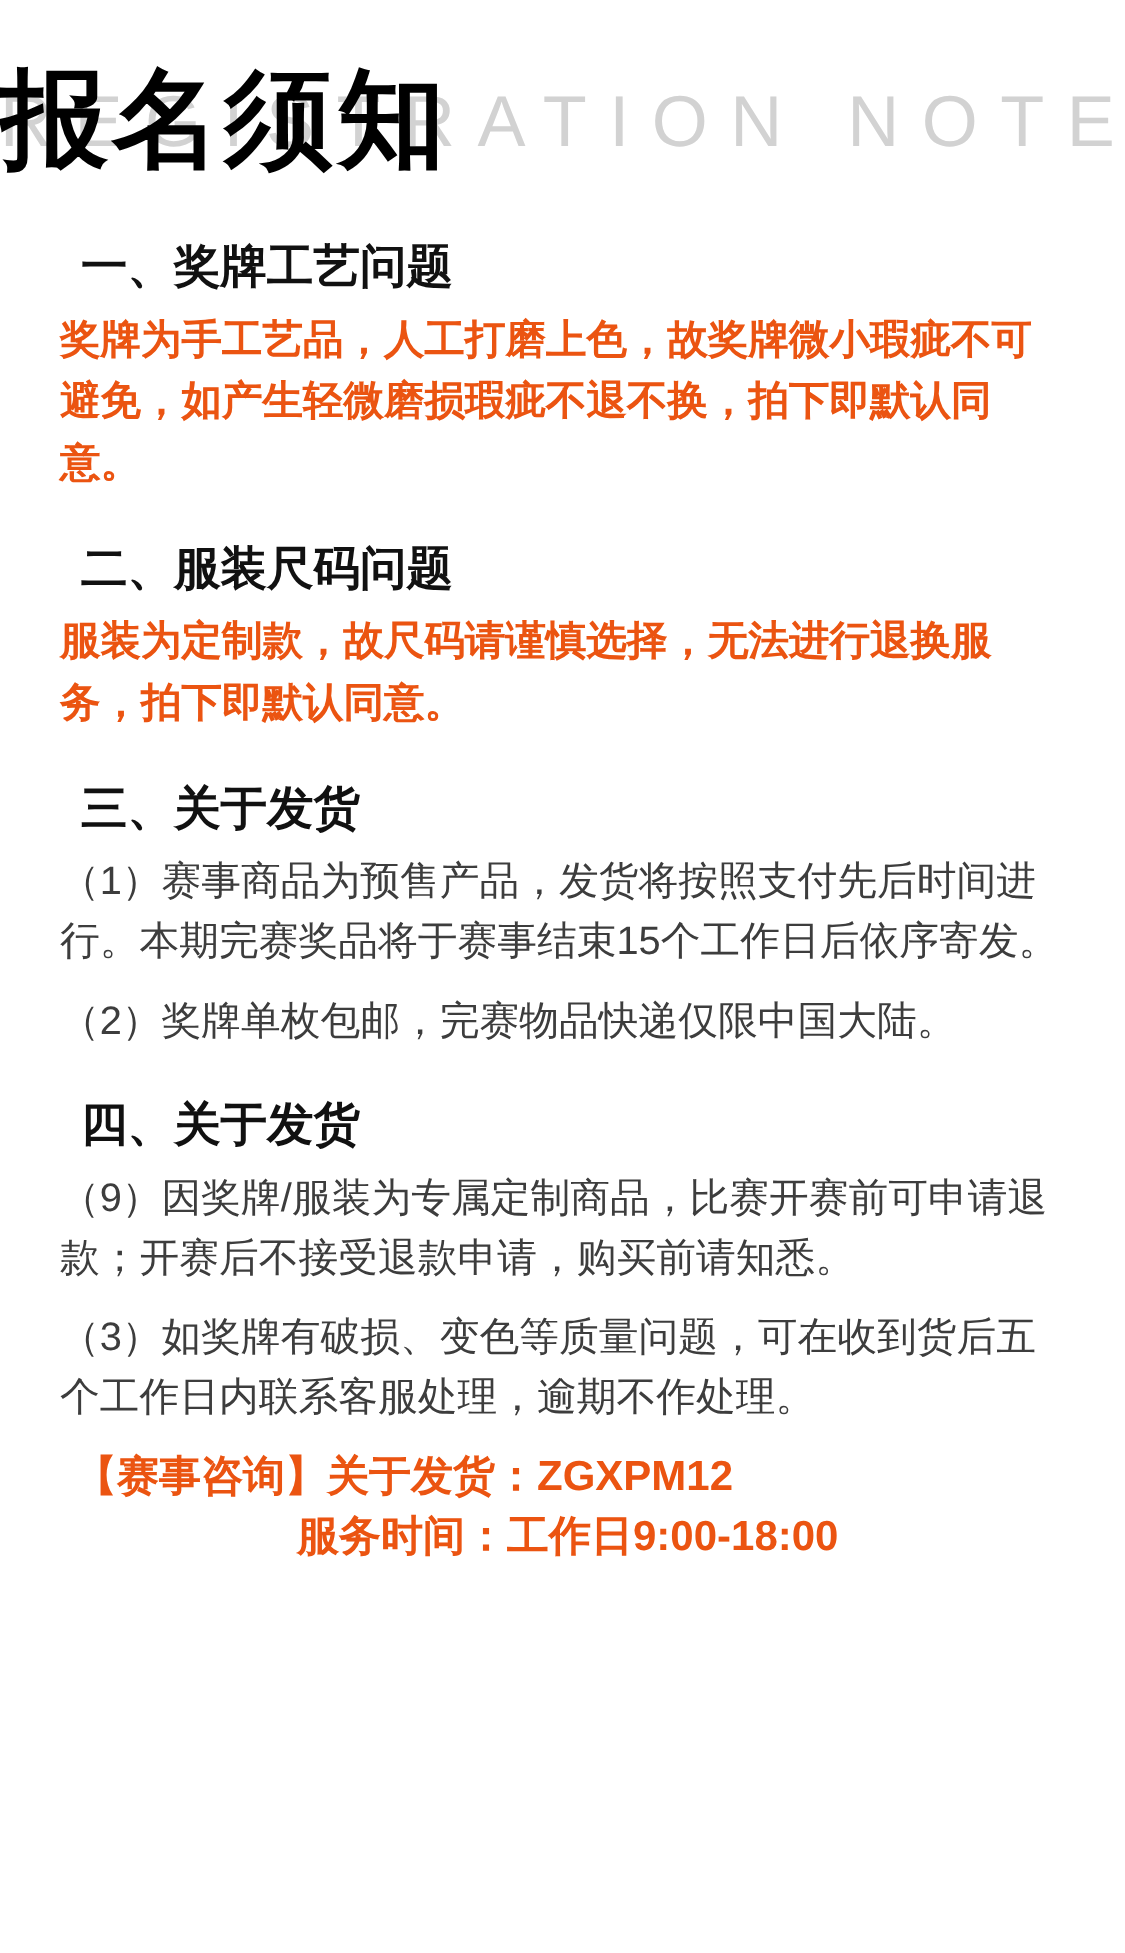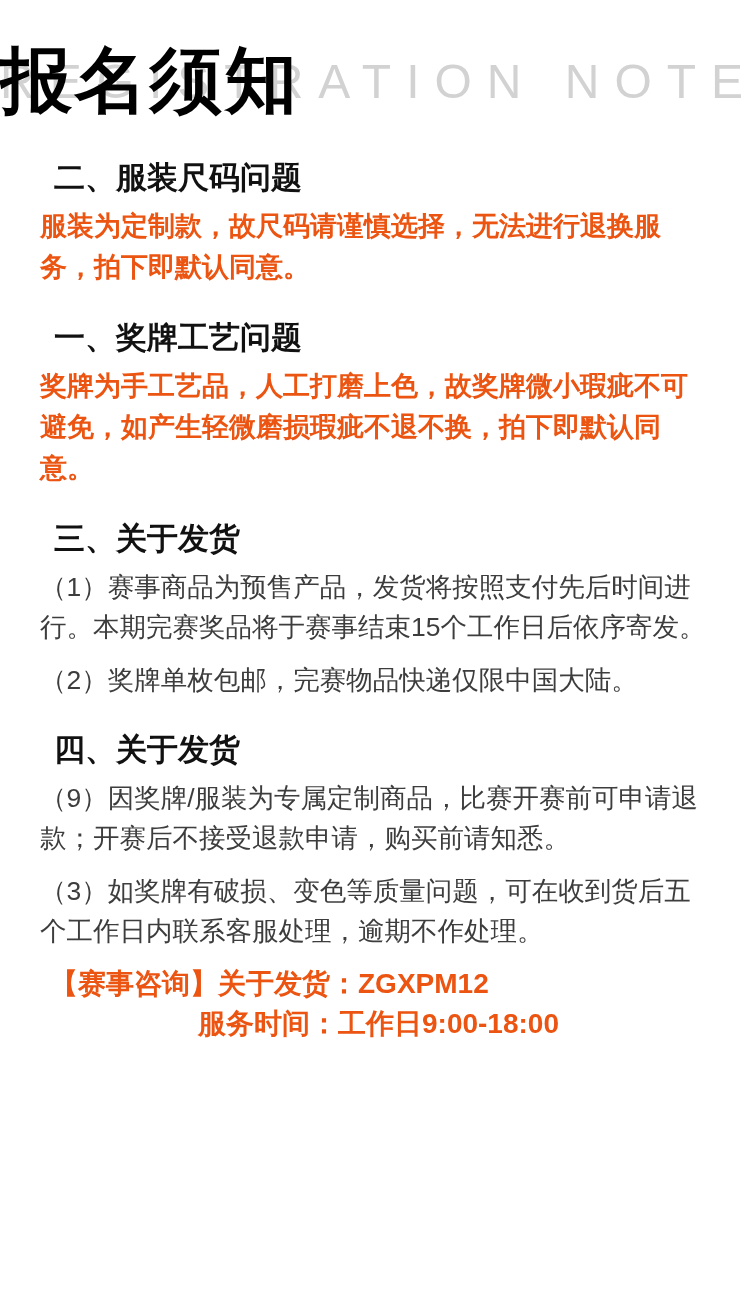--- a/index.html
+++ b/index.html
@@ -46,27 +46,27 @@
 <div class="page">
 
   <div class="hero">
     <div class="watermark">REGISTRATION NOTES</div>
     <div class="page-title">报名须知</div>
   </div>
 
   <div class="content">
 
     <div class="section">
-      <div class="section-heading">二、服装尺码问题</div>
-      <div class="highlight">服装为定制款，故尺码请谨慎选择，无法进行退换服务，拍下即默认同意。</div>
+      <div class="section-heading">一、奖牌工艺问题</div>
+      <div class="highlight">奖牌为手工艺品，人工打磨上色，故奖牌微小瑕疵不可避免，如产生轻微磨损瑕疵不退不换，拍下即默认同意。</div>
     </div>
 
     <div class="section">
-      <div class="section-heading">一、奖牌工艺问题</div>
-      <div class="highlight">奖牌为手工艺品，人工打磨上色，故奖牌微小瑕疵不可避免，如产生轻微磨损瑕疵不退不换，拍下即默认同意。</div>
+      <div class="section-heading">二、服装尺码问题</div>
+      <div class="highlight">服装为定制款，故尺码请谨慎选择，无法进行退换服务，拍下即默认同意。</div>
     </div>
 
     <div class="section">
       <div class="section-heading">三、关于发货</div>
       <div class="item">（1）赛事商品为预售产品，发货将按照支付先后时间进行。本期完赛奖品将于赛事结束15个工作日后依序寄发。</div>
       <div class="item">（2）奖牌单枚包邮，完赛物品快递仅限中国大陆。</div>
     </div>
 
     <div class="section">
       <div class="section-heading">四、关于发货</div>

